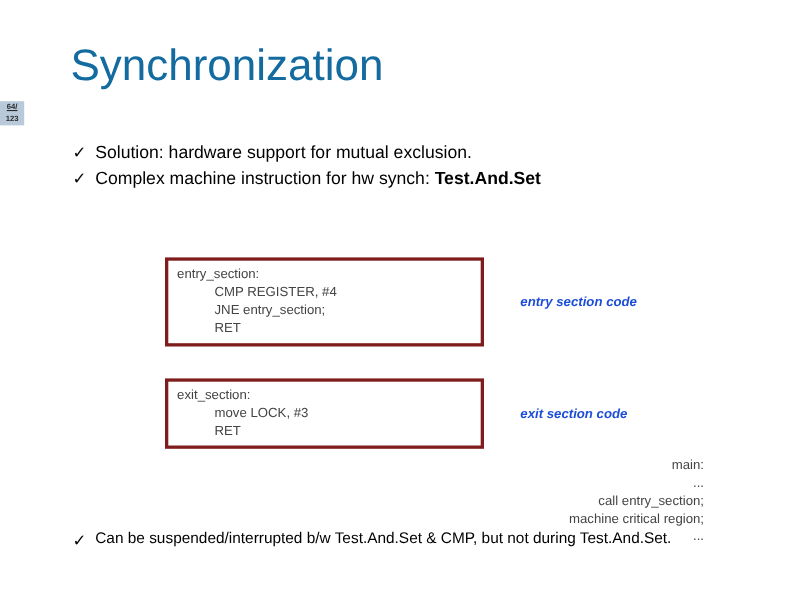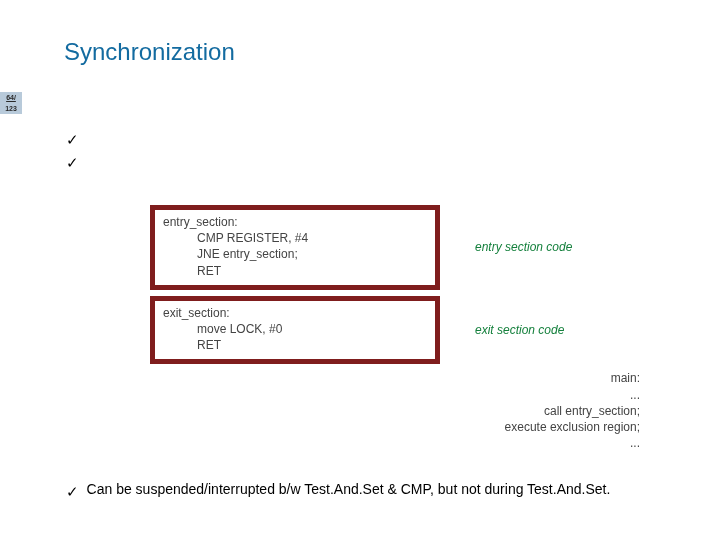--- a/index.html
+++ b/index.html
@@ -16,21 +16,21 @@
     position: relative;
     width: 720px;
     height: 540px;
     box-sizing: border-box;
     background: #ffffff;
   }
   .title {
     position: absolute;
     top: 38px;
     left: 64px;
-    font-size: 24px;
+    font-size: 40px;
     color: #136ba0;
     font-weight: 400;
   }
   .badge {
     position: absolute;
     top: 92px;
     left: 0;
     width: 22px;
     height: 22px;
     background: #b8cada;
@@ -64,40 +64,42 @@
     font-size: 15px;
     line-height: 23px;
   }
   .codewrap {
     position: absolute;
     top: 205px;
     left: 150px;
     width: 490px;
   }
   .codebox {
-    border: 5px solid #7f1d1d;
+    border: 3px solid #7f1d1d;
     padding: 4px 8px 6px 8px;
     font-family: Arial, Helvetica, sans-serif;
     font-size: 12px;
     line-height: 1.35;
     color: #444;
     margin-bottom: 6px;
     width: 290px;
     box-sizing: border-box;
     position: relative;
+    margin-top: 29px;
   }
   .annot {
     position: absolute;
     left: 320px;
     top: 50%;
     transform: translateY(-50%);
     font-style: italic;
     font-size: 12px;
-    color: #15803d;
+    color: #1d4ed8;
     white-space: nowrap;
+    font-weight: bold;
   }
   .mainblock {
     font-family: Arial, Helvetica, sans-serif;
     font-size: 12px;
     line-height: 1.35;
     color: #444;
     margin-left: 8px;
     margin-top: 4px;
     text-align: right;
   }
@@ -125,46 +127,50 @@
 
   <div class="badge">
     <span class="top">64/</span>
     <span class="bot">123</span>
   </div>
 
   <div class="body">
     <div class="bullets">
       <div class="row">
         <span class="check">✓</span>
+        <span>Solution: hardware support for mutual exclusion.</span>
       </div>
       <div class="row">
         <span class="check">✓</span>
+        <span>
+          <span>Complex machine instruction for hw synch: </span><span class="bold">Test.And.Set</span>
+        </span>
       </div>
     </div>
   </div>
 
   <div class="codewrap">
     <div class="codebox">
       <span>entry_section:</span>
       <span class="indent">CMP REGISTER, #4</span>
       <span class="indent">JNE  entry_section;</span>
       <span class="indent">RET</span>
       <span class="annot">entry section code</span>
     </div>
     <div class="codebox">
       <span>exit_section:</span>
-      <span class="indent">move LOCK, #0</span>
+      <span class="indent">move LOCK, #3</span>
       <span class="indent">RET</span>
       <span class="annot">exit section code</span>
     </div>
     <div class="mainblock">
       <span>main:</span>
       <span class="indent2">...</span>
       <span class="indent2">call entry_section;</span>
-      <span class="indent2">execute exclusion region;</span>
+      <span class="indent2">machine critical region;</span>
       <span class="indent2">...</span>
     </div>
   </div>
 
   <div class="footnote">
     <span class="check">✓</span>
     <span>Can be suspended/interrupted b/w Test.And.Set &amp; CMP, but not during Test.And.Set.</span>
   </div>
 
 </div>

